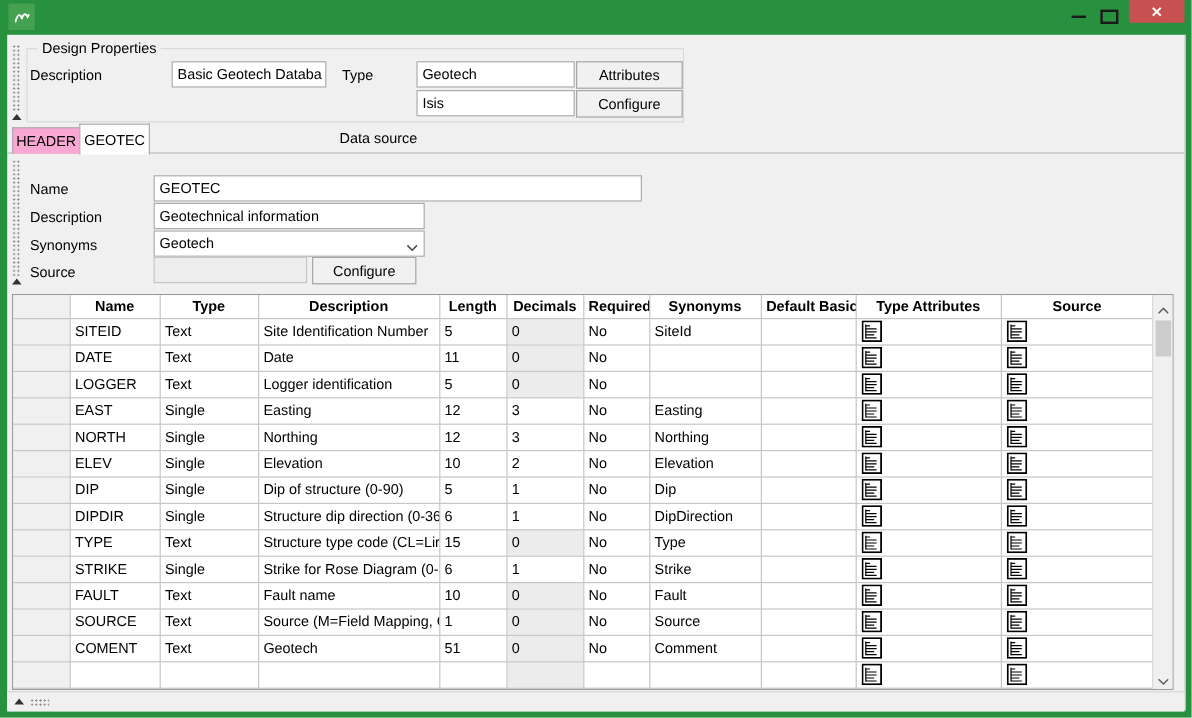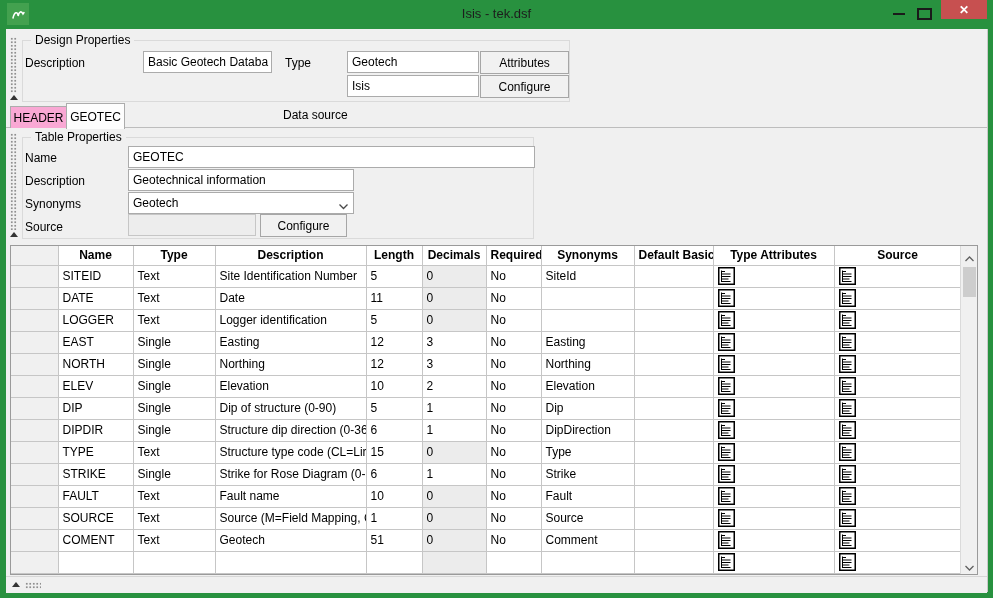--- a/index.html
+++ b/index.html
@@ -55,21 +55,20 @@
 <body>
 
 <div id="window">
 
   <div class="titlebar">
     <div class="appicon">
       <svg width="18" height="18" viewBox="0 0 18 18">
         <path d="M4 13 C5.5 6.5, 8.5 6, 9.2 11 C10 6.5, 12.5 5.5, 14 9 L15 7.5" stroke="#fff" stroke-width="1.5" fill="none" stroke-linecap="round"></path>
       </svg>
     </div>
-    <div class="title">Isis - tek.dsf</div>
     <div class="btn-min"></div>
     <div class="btn-max"></div>
     <div class="btn-close">✕</div>
   </div>
 
   <div id="client"></div>
 
   <div class="vgrip" style="left:10px;top:37px;height:56px;"></div>
   <div class="tri-up" style="left:10px;top:95px;"></div>
 
@@ -85,23 +84,20 @@
   <div class="tbox" style="left:347px;top:75px;width:122px;height:20px;">Isis</div>
   <div class="pushbtn" style="left:480px;top:75px;width:87px;height:21px;">Configure</div>
 
   <div class="tabline"></div>
   <div class="tab inactive">HEADER</div>
   <div class="tab active">GEOTEC</div>
 
   <div class="vgrip" style="left:10px;top:133px;height:97px;"></div>
   <div class="tri-up" style="left:10px;top:232px;"></div>
 
-  <div class="fieldset" style="left:22px;top:137px;width:510px;height:100px;">
-    <span class="legend">Table Properties</span>
-  </div>
   <div class="label" style="left:25px;top:151px;">Name</div>
   <div class="tbox" style="left:128px;top:146px;width:397px;height:20px;">GEOTEC</div>
   <div class="label" style="left:25px;top:174px;">Description</div>
   <div class="tbox" style="left:128px;top:169px;width:216px;height:20px;">Geotechnical information</div>
   <div class="label" style="left:25px;top:197px;">Synonyms</div>
   <div class="combo" style="left:128px;top:192px;width:216px;height:20px;">
     <span>Geotech</span>
     <span class="chev">
       <svg width="9" height="6" viewBox="0 0 9 6">
           <path d="M0.5 0.5 L4.5 4.5 L8.5 0.5" stroke="#4A4A4A" fill="none" stroke-width="1.3"></path>

